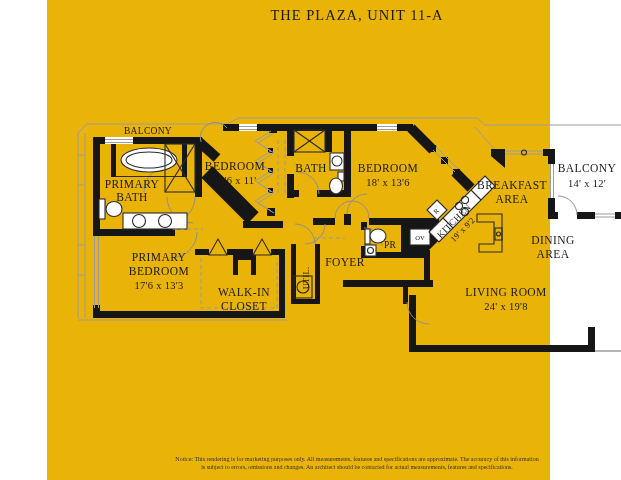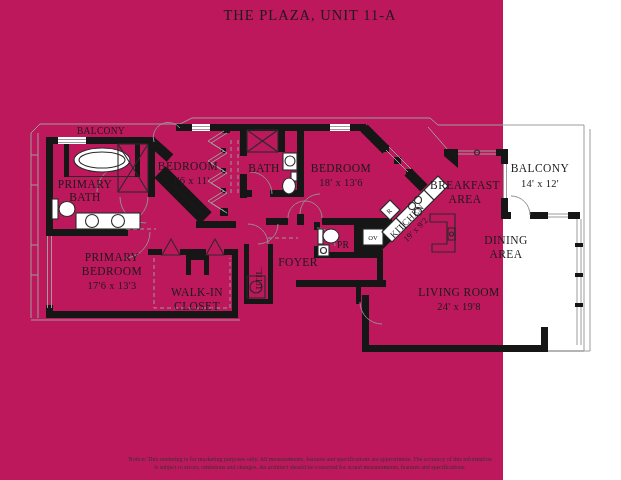--- a/index.html
+++ b/index.html
@@ -1,16 +1,16 @@
 <!DOCTYPE html>
 <html><head>
 <meta charset="utf-8">
 <style>
   html,body{margin:0;padding:0;background:#ffffff;width:621px;height:480px;overflow:hidden;}
-  #stage{position:relative;width:503px;height:480px;background:#be185d;}
+  #stage{position:relative;width:503px;height:480px;background:#eab308;margin-left:47px;}
   svg{position:absolute;left:0;top:0;}
   svg text{font-family:"Liberation Serif","DejaVu Serif",serif;fill:#1a1a1a;}
   .t-title{font-size:14.5px;letter-spacing:1px;}
   .t-room{font-size:11.5px;letter-spacing:.4px;}
   .t-dims{font-size:10.5px;letter-spacing:.3px;}
   .t-small{font-size:9.5px;letter-spacing:.3px;}
   .t-tiny{font-size:8.5px;letter-spacing:.2px;}
   .t-micro{font-size:6.5px;}
   .t-notice{font-size:6px;fill:#333;}
   .wall{fill:#161616;}

